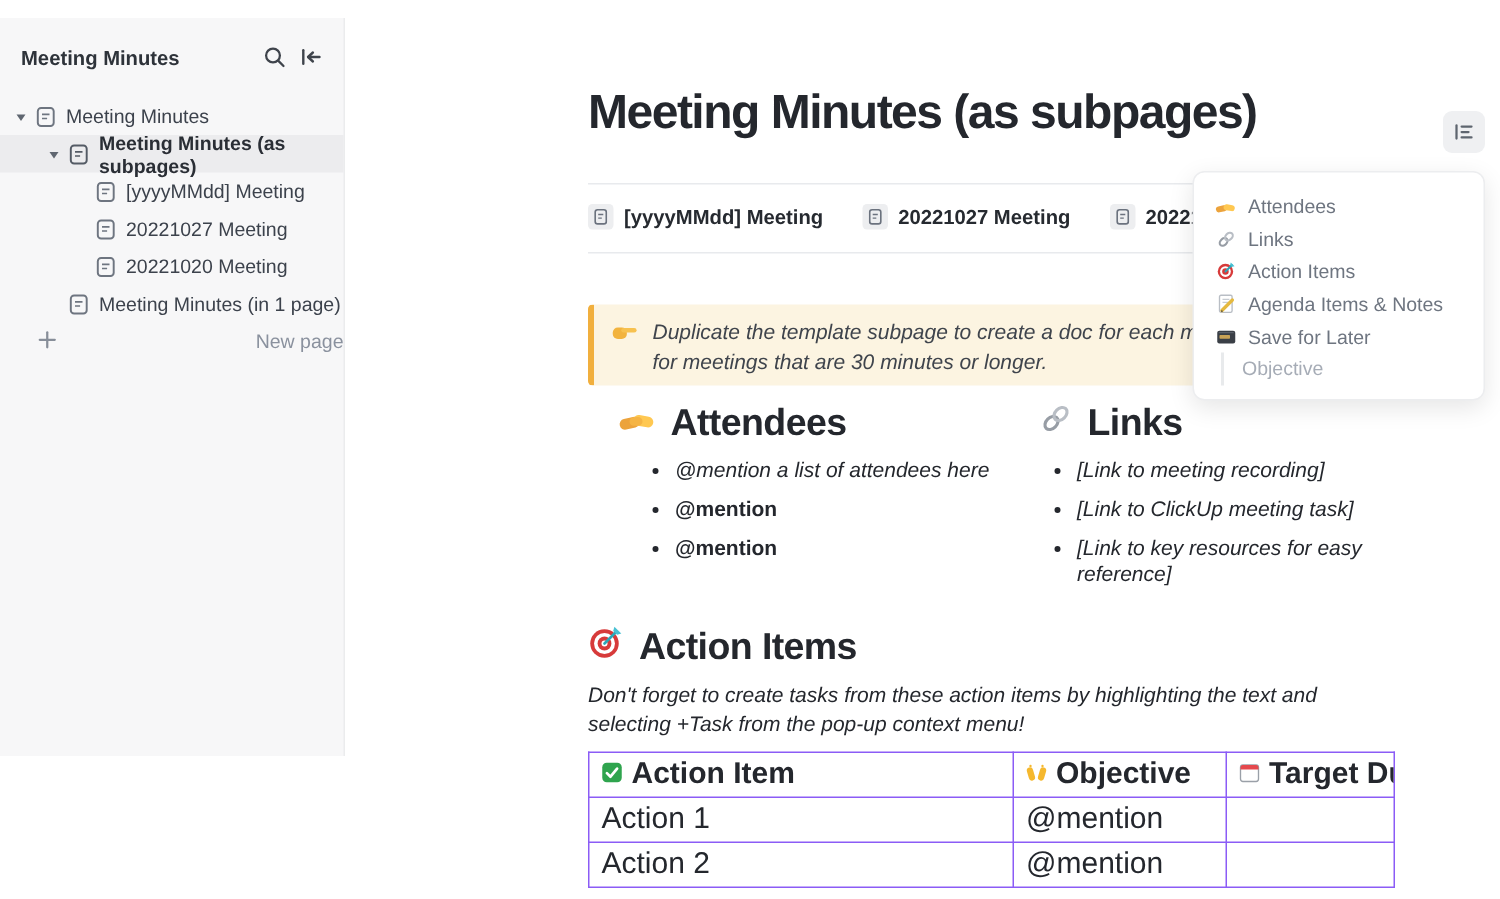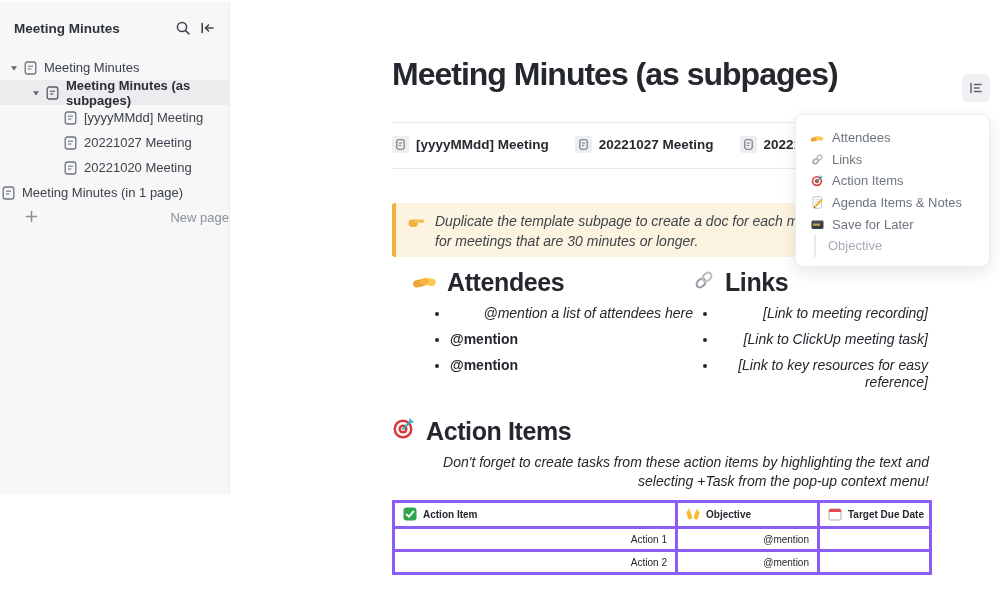--- a/index.html
+++ b/index.html
@@ -1,30 +1,30 @@
 <!DOCTYPE html>
 <html><head>
 <meta charset="utf-8">
 <style>
   * { margin:0; padding:0; box-sizing:border-box; }
   html,body { width:1000px; height:599px; }
   body { font-family:"Liberation Sans", sans-serif; background:#fff; color:#24272d; }
   .page { position:relative; width:1000px; height:599px; overflow:hidden; background:#fff; }
 
   
-  .sidebar { position:absolute; left:0; top:2px; width:230px; height:492px;
+  .sidebar { position:absolute; left:0; top:12px; width:230px; height:492px;
              background:#f7f7f8; border-right:1px solid #ebeced; z-index:2; }
   .sb-header { display:flex; align-items:center; padding:17px 13px 8px 14px; }
   .sb-title { flex:1; font-size:13.5px; font-weight:700; color:#2e333a; }
   .sb-hicon { width:18px; height:18px; display:flex; align-items:center; justify-content:center; margin-left:6px; cursor:pointer; }
   .tree { margin-top:10px; }
   .trow { height:25px; display:flex; align-items:center; font-size:13px; color:#3c424c; cursor:pointer; }
   .trow.selected { background:#ececee; }
   .trow.selected .tlabel { font-weight:700; color:#2a2e35; }
-  .pl0 { padding-left:8px; } .pl1 { padding-left:30px; } .pl1n { }
+  .pl0 { padding-left:8px; } .pl1 { padding-left:30px; } .pl1n { padding-left:44px; }
   .pl2 { padding-left:62px; } .pln { padding-left:25px;justify-content:space-between; }
   .chev { width:12px; height:12px; display:flex; align-items:center; justify-content:center; margin-right:2px; flex:0 0 12px; }
   .picon { width:16px; height:16px; display:flex; align-items:center; justify-content:center; margin-right:6px; flex:0 0 16px; }
   .newpage { color:#8a919e; }
   .newpage .tlabel { margin-left:6px; }
 
   
   .doc-title { position:absolute; left:392px; top:56px; font-size:32px; font-weight:800;
                letter-spacing:-1px; color:#24272d; z-index:1; }
   .toc-button { position:absolute; left:962px; top:74px; width:28px; height:28px; background:#eff0f2;
@@ -42,26 +42,26 @@
   .callout-text { font-style:italic; font-size:14px; color:#3f444c; line-height:20px; }
   .callout-text div { white-space:nowrap; overflow:hidden; }
 
   .columns { position:absolute; left:392px; top:268px; width:536px; display:flex; z-index:1; }
   .col-left { flex:0 0 301px; padding-left:20px; }
   .col-right { flex:1; }
   .sec-h { display:flex; align-items:center; gap:10px; font-size:25px; font-weight:800; letter-spacing:-0.4px; color:#24272d; }
   .blist { margin:8px 0 0 0; padding-left:38px; list-style:disc; }
   .col-right .blist { padding-left:25px; }
   .blist li { font-size:14px; line-height:17px; margin-bottom:9px; color:#24272d; }
-  .it { font-style:italic;text-align:right; } .md { font-weight:600; }
+  .it { font-style:italic; } .md { font-weight:600; }
 
   .action-sec { position:absolute; left:392px; top:416px; width:537px; z-index:1; }
   .action-note { margin-top:7px; font-style:italic; font-size:14px; line-height:19px; color:#24272d; }
   table.atab { margin-top:9px; width:537px; border-collapse:collapse; table-layout:fixed; }
-  .atab th, .atab td { border:3px solid #8b5cf6; text-align:right; padding:3px 8px; font-size:10px;
+  .atab th, .atab td { border:1px solid #8b5cf6; text-align:left; padding:3px 8px; font-size:20px;
                        overflow:hidden; white-space:nowrap; }
   .atab th { font-weight:700; height:26px; }
   .atab td { height:23px; }
   .c1 { width:283px; } .c2 { width:142px; } .c3 { width:112px; }
   .th-in { display:flex; align-items:center; gap:6px; }
 
   
   .panel { position:absolute; left:795px; top:114px; width:195px; height:153px; background:#fff;
            border:1px solid #ecedef; border-radius:8px; box-shadow:0 5px 16px rgba(0,0,0,0.10);
            padding:12px 8px 8px 14px; z-index:10; }

